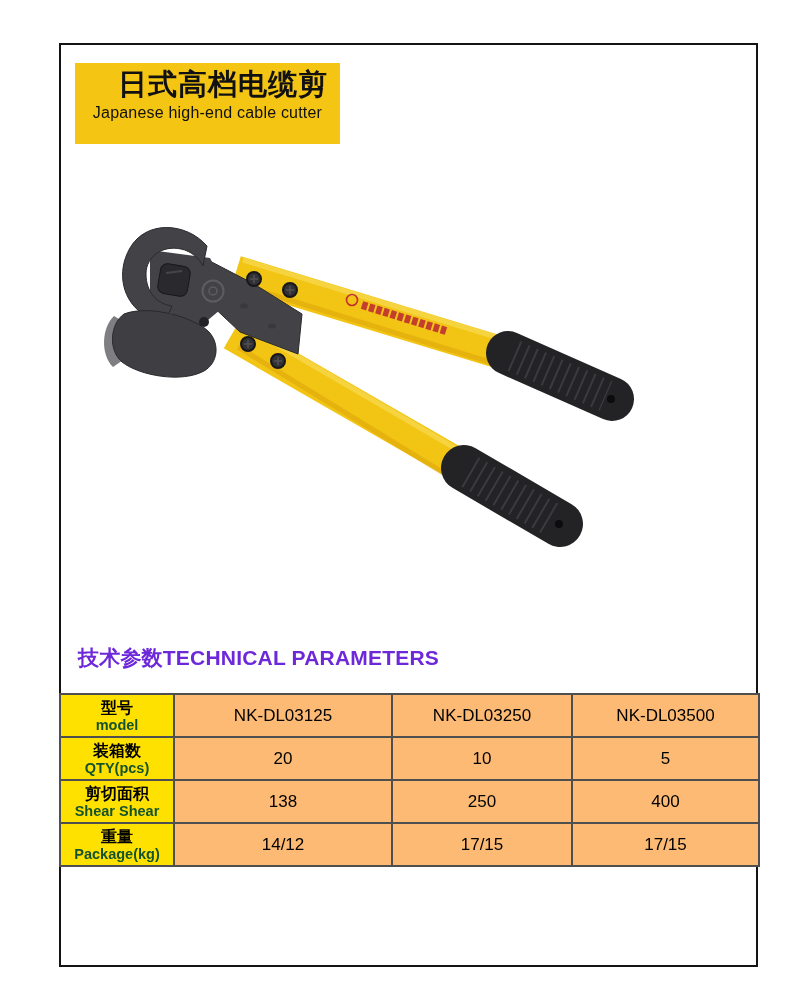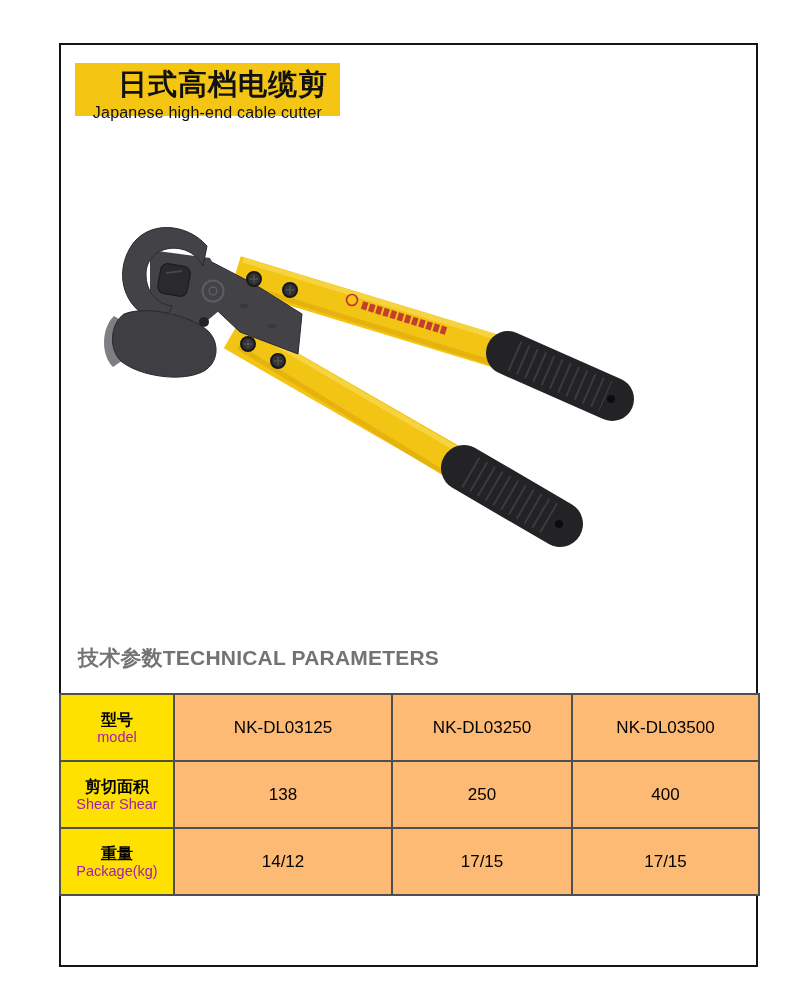--- a/index.html
+++ b/index.html
@@ -8,50 +8,50 @@
     font-family:"Liberation Sans", sans-serif;color:#111;
     overflow:hidden;
   }
   
   .frame{
     position:absolute;left:59px;top:43px;width:695px;height:920px;
     border:2px solid #141414;background:#fff;
   }
   
   .banner{
-    position:absolute;left:14px;top:18px;width:265px;height:53px;
+    position:absolute;left:14px;top:18px;width:265px;height:81px;
     background:#F5C513;
   }
   .banner-zh{
     text-align:right;padding:5px 12px 0 0;font-size:29px;line-height:32px;
     font-weight:bold;color:#111;letter-spacing:1px;white-space:nowrap;
   }
   .banner-en{
     text-align:center;font-size:16px;line-height:19px;margin-top:3px;
     color:#111;letter-spacing:0.2px;white-space:nowrap;
   }
   
   .heading{
     position:absolute;left:17px;top:599px;font-size:21px;font-weight:bold;
-    color:#737373;letter-spacing:0.2px;white-space:nowrap;
+    color:#6d28d9;letter-spacing:0.2px;white-space:nowrap;
   }
   
   table.specs{
     position:absolute;left:59px;top:693px;width:699px;
     border-collapse:collapse;table-layout:fixed;
     border:2px solid #141414;
   }
   .specs th,.specs td{
     border:2px solid #4F4F4F;text-align:center;vertical-align:middle;
-    height:41px;padding:12px;
+    height:41px;padding:0;
   }
   .specs th{background:#FFE100;}
   .specs td{background:#fdba74;font-size:17px;color:#000;}
   .th-zh{font-size:16px;font-weight:bold;line-height:19px;color:#000;}
-  .th-en{font-size:14.5px;font-weight:normal;line-height:17px;color:#a21caf;}
+  .th-en{font-size:14.5px;font-weight:bold;line-height:17px;color:#14532d;}
   .tool-svg{position:absolute;left:0;top:0;pointer-events:none;}
 </style>
 </head>
 <body>
 
 <div class="frame">
   <div class="banner">
     <div class="banner-zh">日式高档电缆剪</div>
     <div class="banner-en">Japanese high-end cable cutter</div>
   </div>
@@ -130,20 +130,29 @@
       <th>
         <div class="th-zh">型号</div>
         <div class="th-en">model</div>
       </th>
       <td>NK-DL03125</td>
       <td>NK-DL03250</td>
       <td>NK-DL03500</td>
     </tr>
     <tr>
       <th>
+        <div class="th-zh">装箱数</div>
+        <div class="th-en">QTY(pcs)</div>
+      </th>
+      <td>20</td>
+      <td>10</td>
+      <td>5</td>
+    </tr>
+    <tr>
+      <th>
         <div class="th-zh">剪切面积</div>
         <div class="th-en">Shear Shear</div>
       </th>
       <td>138</td>
       <td>250</td>
       <td>400</td>
     </tr>
     <tr>
       <th>
         <div class="th-zh">重量</div>

